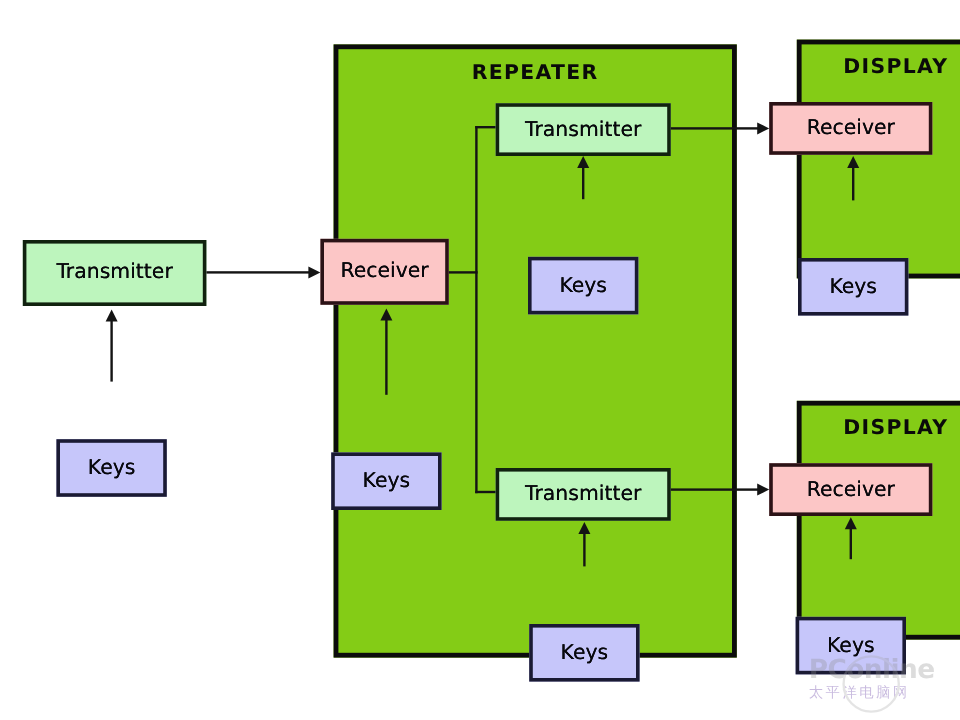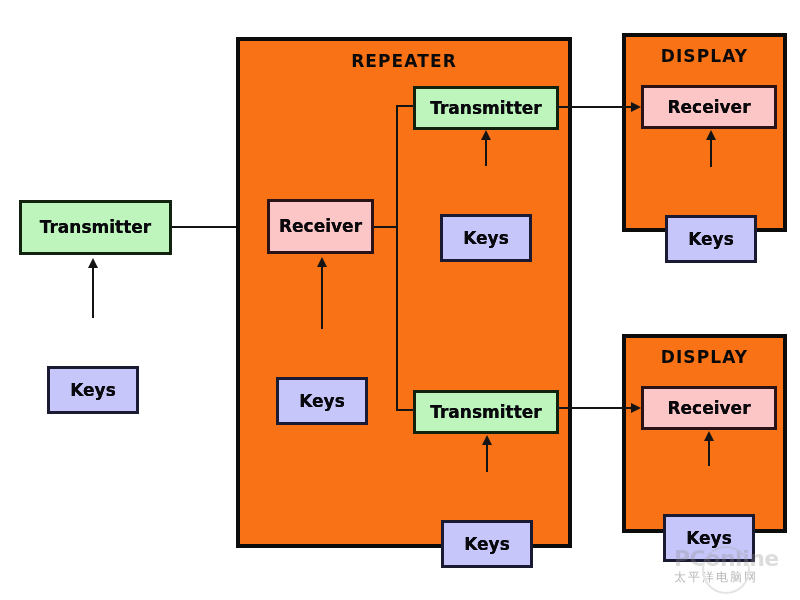--- a/index.html
+++ b/index.html
@@ -20,23 +20,24 @@
     left: 0;
     top: 0;
     width: 800px;
     height: 600px;
     background: #ffffff;
   }
 
   
   .group-box {
     position: absolute;
-    background: #f97316;
+    background: #84cc16;
     border: 4px solid #0c0c0c;
     box-sizing: border-box;
+    margin-left: 42px;
   }
   .group-title {
     position: absolute;
     left: 0;
     right: 0;
     text-align: center;
     font-weight: bold;
     font-size: 17px;
     letter-spacing: 1.1px;
     color: #0a0a0a;
@@ -45,21 +46,21 @@
   }
 
   
   .node {
     position: absolute;
     box-sizing: border-box;
     border: 3px solid #0ea5e9;
     display: flex;
     align-items: center;
     justify-content: center;
-    font-weight: bold;
+    font-weight: normal;
     color: #08080d;
     line-height: 1;
     white-space: nowrap;
   }
   .node-label {
     display: block;
     text-shadow: 0 0 0 #000;
   }
   .node.transmitter {
     background: #bdf5bd;
@@ -118,21 +119,21 @@
     font-family: "DejaVu Sans", "Liberation Sans", sans-serif;
     font-weight: bold;
     font-size: 22px;
     color: #8d8d8d;
     letter-spacing: -0.5px;
     line-height: 22px;
   }
   #watermark .wm-sub {
     font-family: "DejaVu Sans", "Liberation Sans", sans-serif;
     font-size: 12px;
-    color: #000000;
+    color: #4c1d95;
     letter-spacing: 2px;
     line-height: 15px;
   }
   #watermark .wm-ring {
     position: absolute;
     left: 28px;
     top: -2px;
     width: 44px;
     height: 44px;
     border: 2px solid #a8a8a8;

